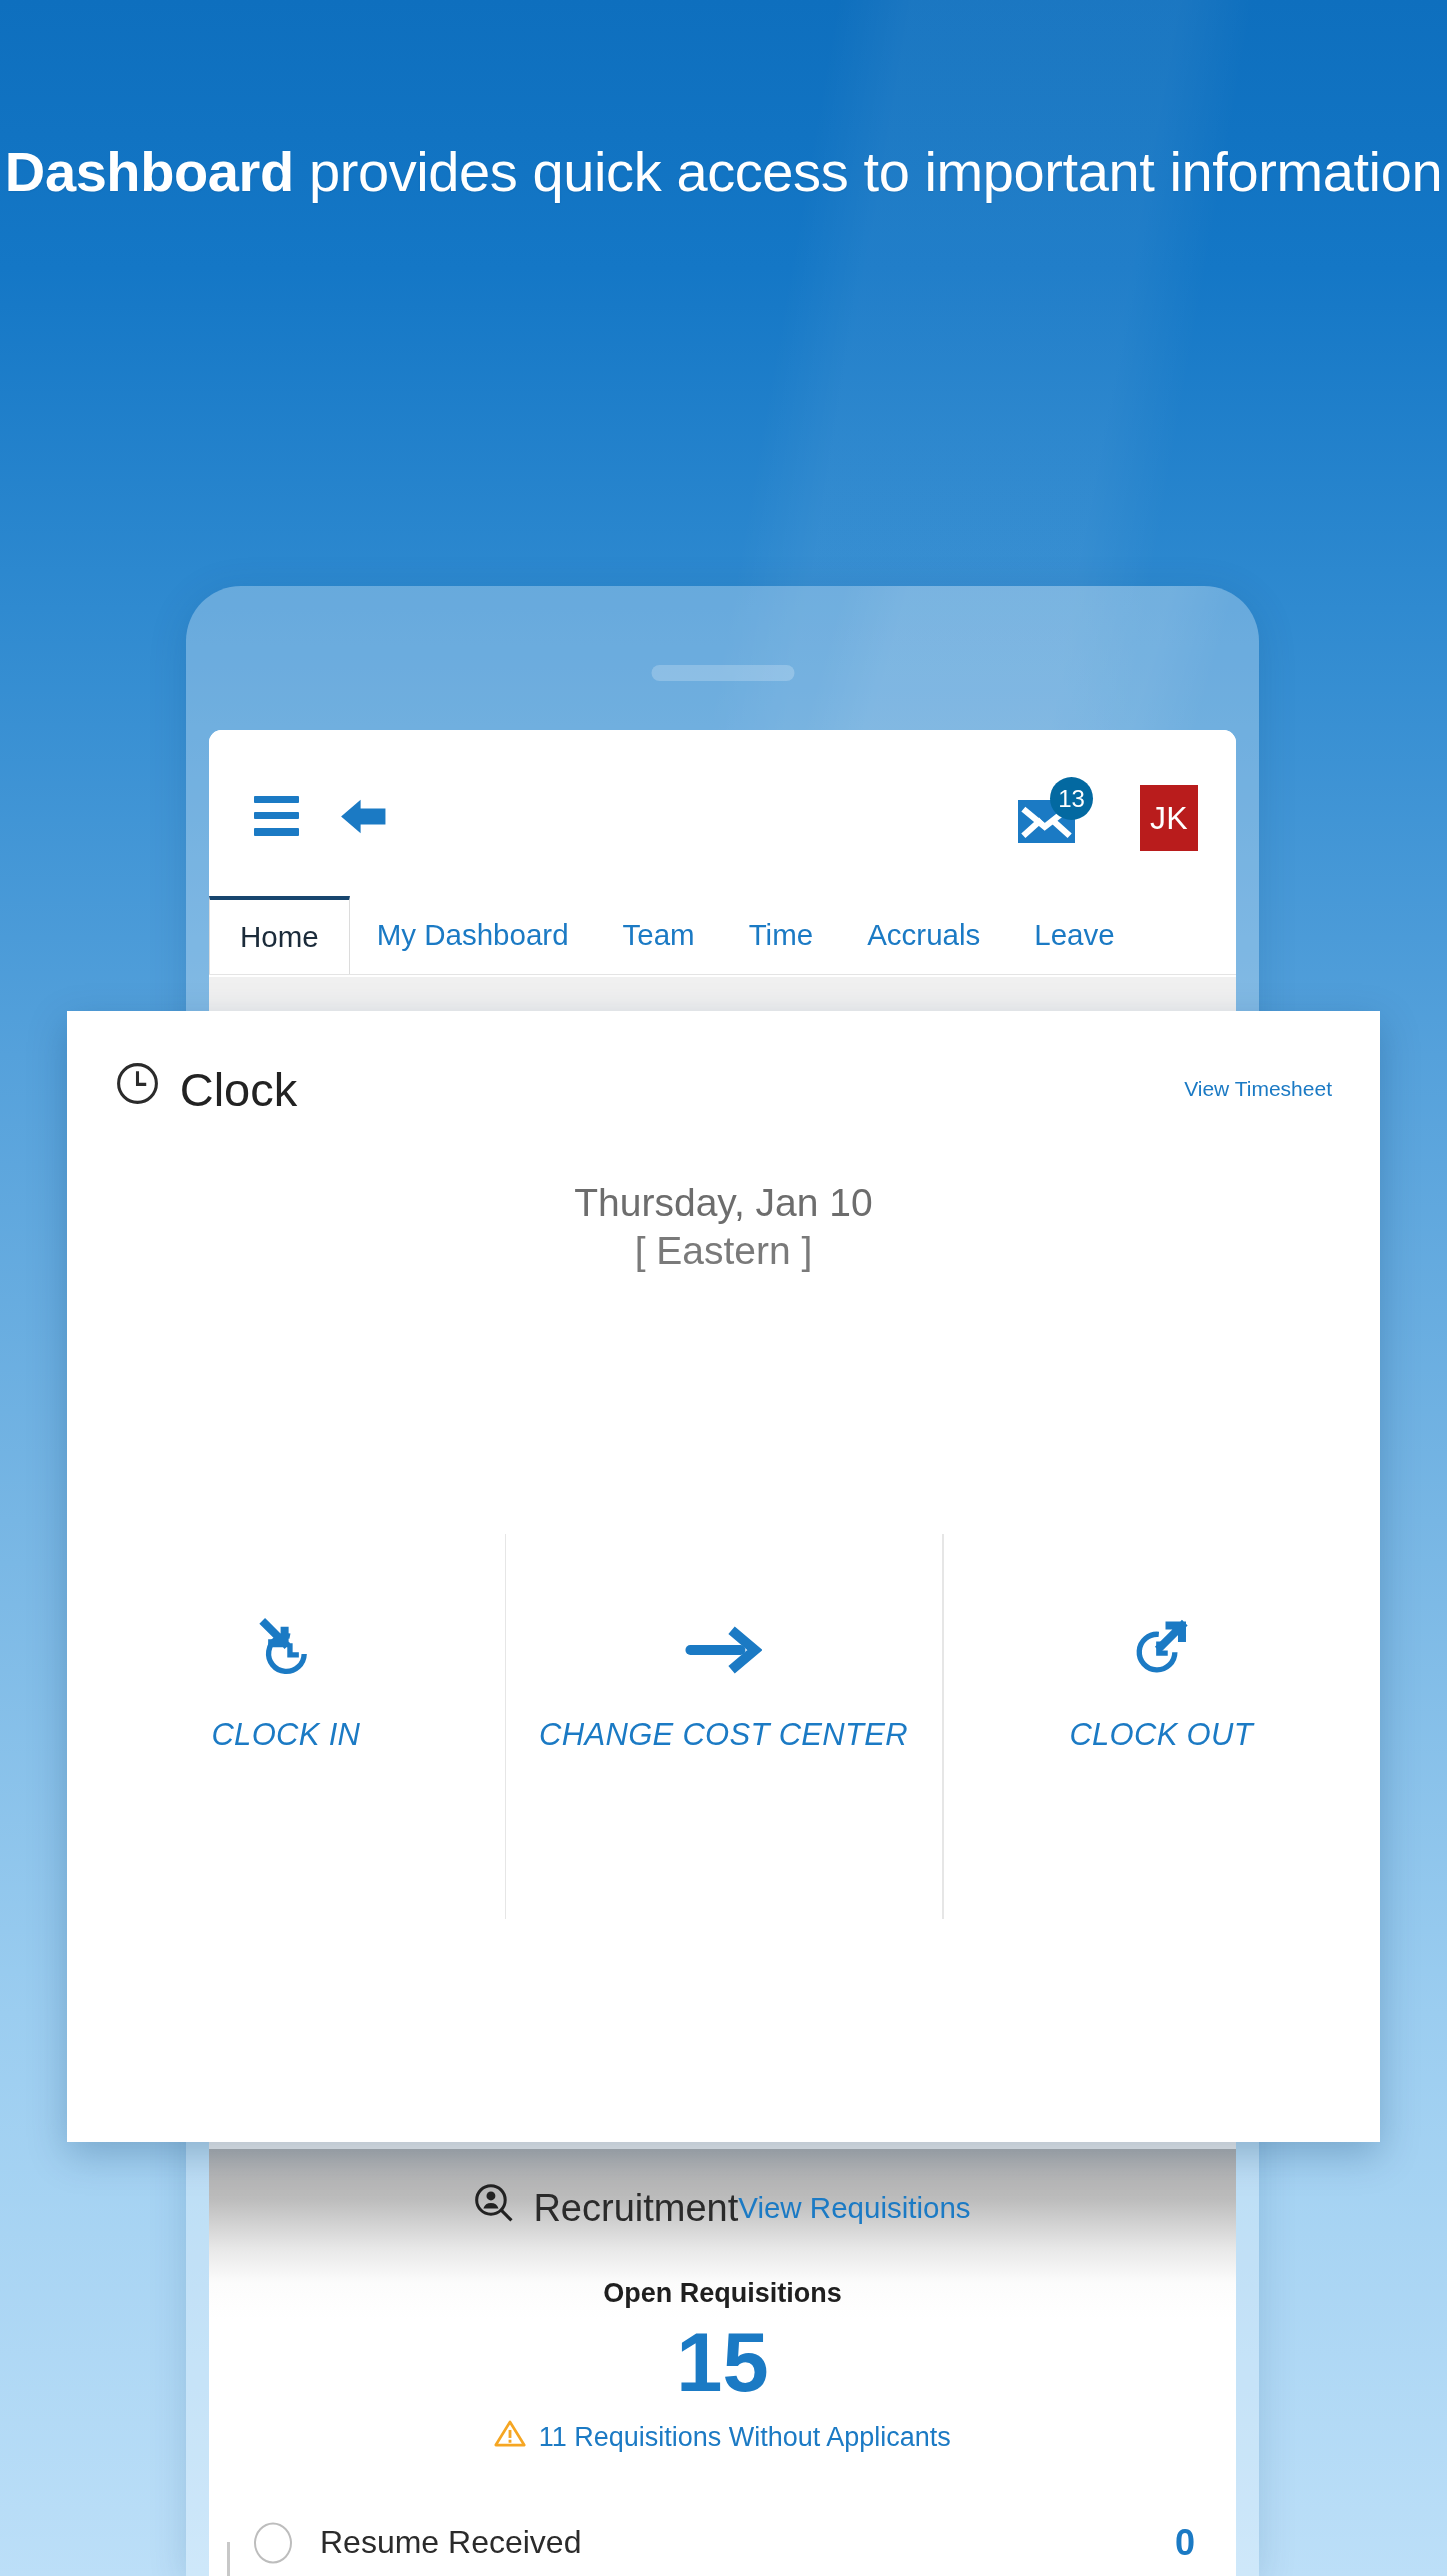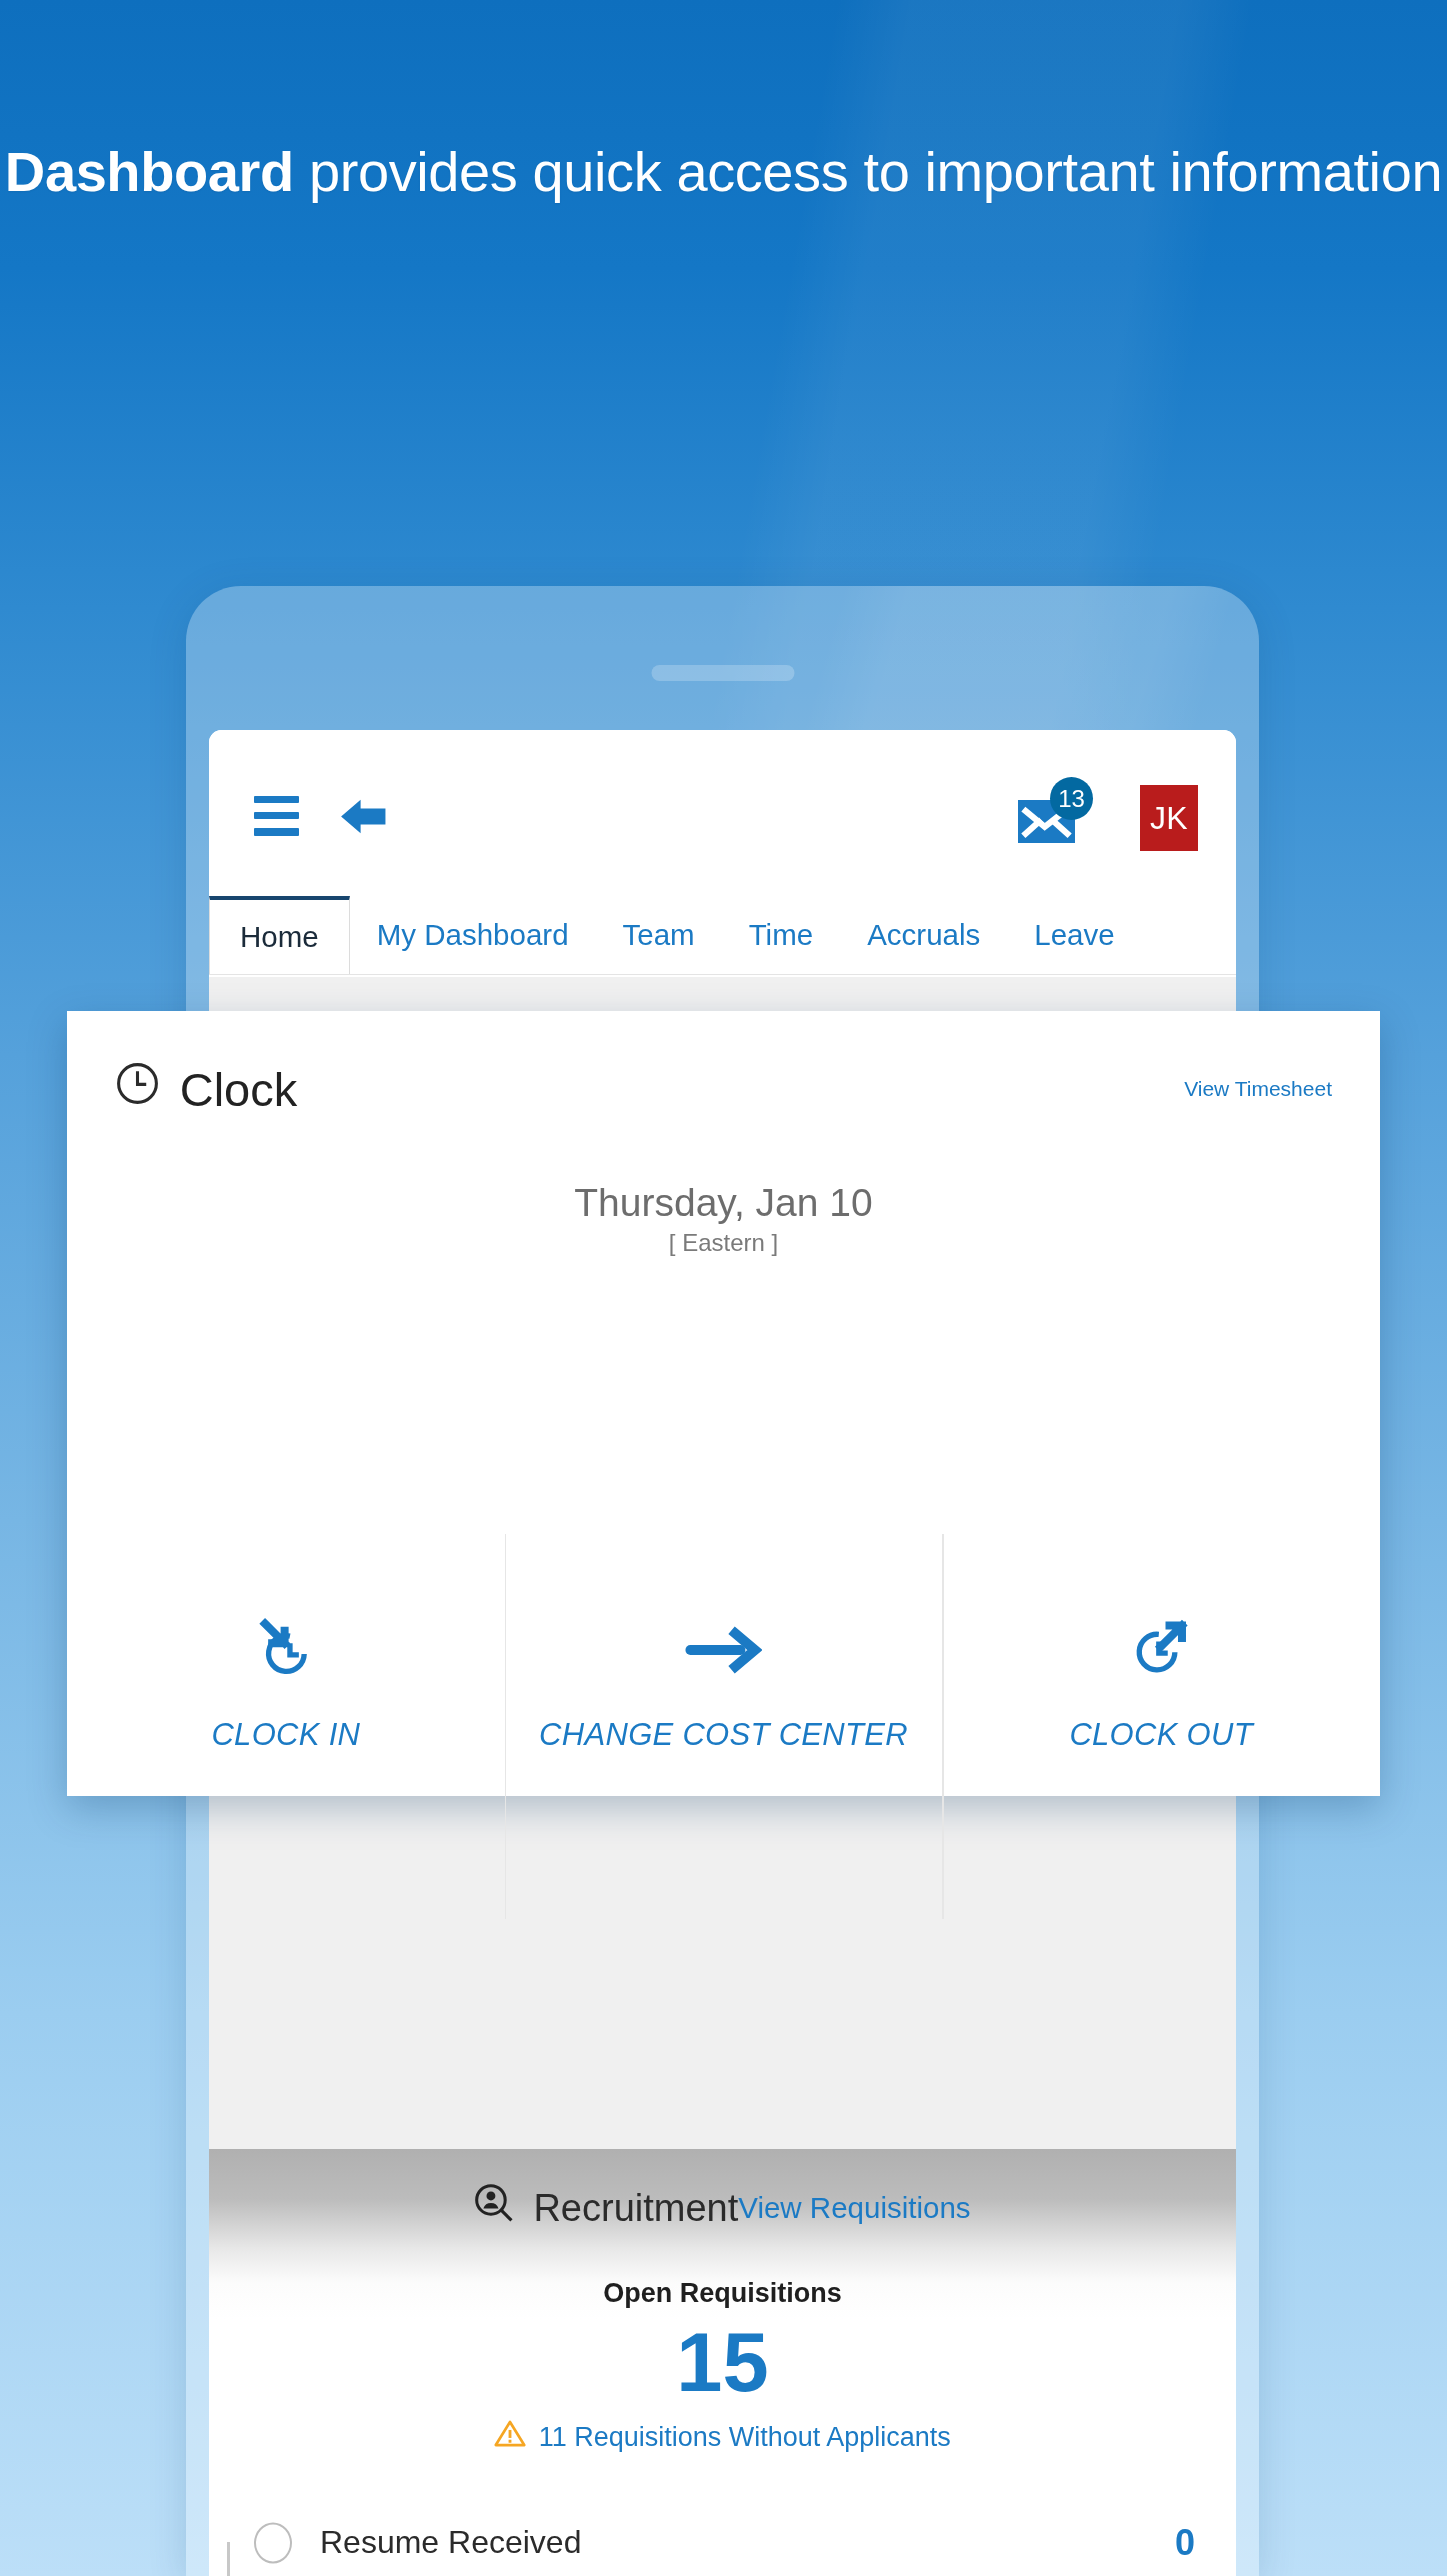--- a/index.html
+++ b/index.html
@@ -228,35 +228,35 @@
     position:absolute; left:18px; top:48px; width:2.7px; height:97px;
     background:#c8c8c8; z-index:1;
   }
   .pipe-label { flex:1; font-size:32px; color:#2b2b2b; }
   .pipe-val { font-size:36px; font-weight:700; color:#1b7ac4; }
 
   
   #clock-card {
     position:absolute;
     left:67px; top:1011px;
-    width:1313px; height:785px;
+    width:1313px; height:1131px;
     background:#fff;
     box-shadow:0 12.5px 36px rgba(5,50,95,.26);
   }
   #clock-head {
     display:flex; align-items:center; justify-content:space-between;
     padding:50px 48px 0 48px;
   }
   #clock-title { display:flex; align-items:center; gap:19.7px; }
   #clock-title span { font-size:47px; color:#222; }
   #view-ts { font-size:21px; color:#1b7ac4; cursor:pointer; }
 
   #clock-date { text-align:center; font-size:39px; color:#6d6d6d; margin-top:64px; }
   #clock-time { text-align:center; font-size:88px; color:#333; margin-top:5.4px; line-height:106px; letter-spacing:-0.9px; }
-  #clock-zone { text-align:center; font-size:24px; color:#7a7a7a; margin-top:3.6px; }
+  #clock-zone { text-align:center; font-size:39px; color:#7a7a7a; margin-top:3.6px; }
 
   #clock-actions {
     position:absolute; left:0; right:0; top:523px; height:394px;
     display:flex;
   }
   .clock-action {
     flex:1;
     display:flex; flex-direction:column; align-items:center;
     padding-top:77px;
     cursor:pointer;

